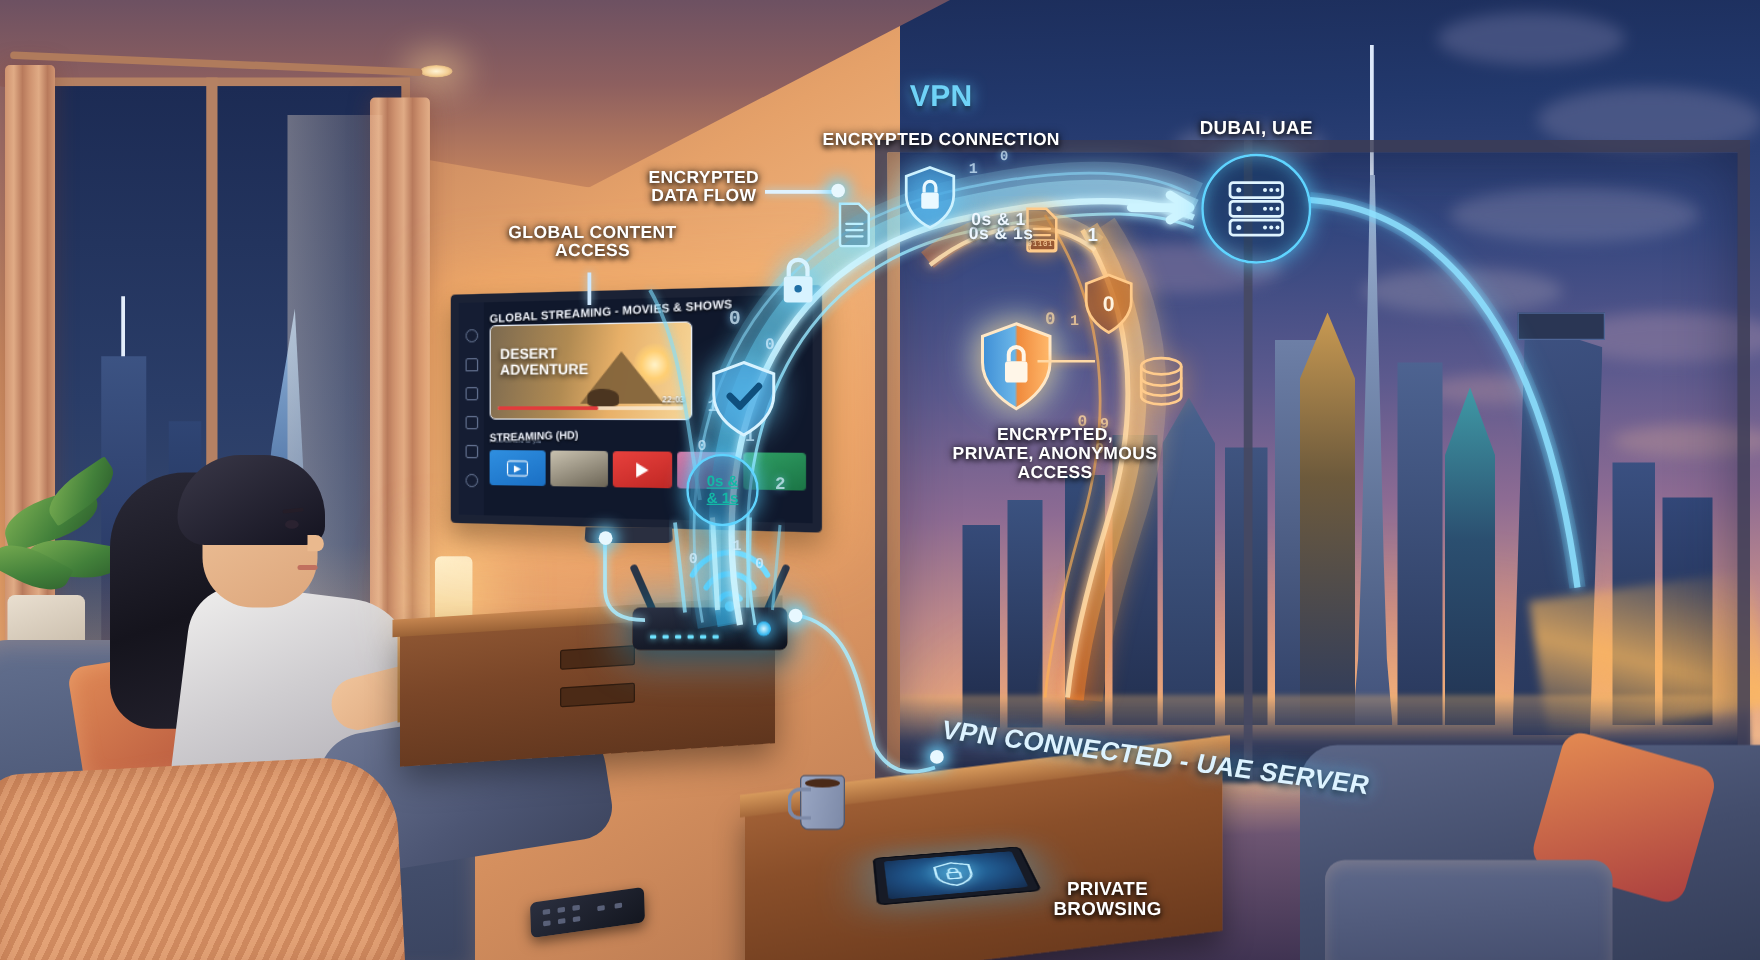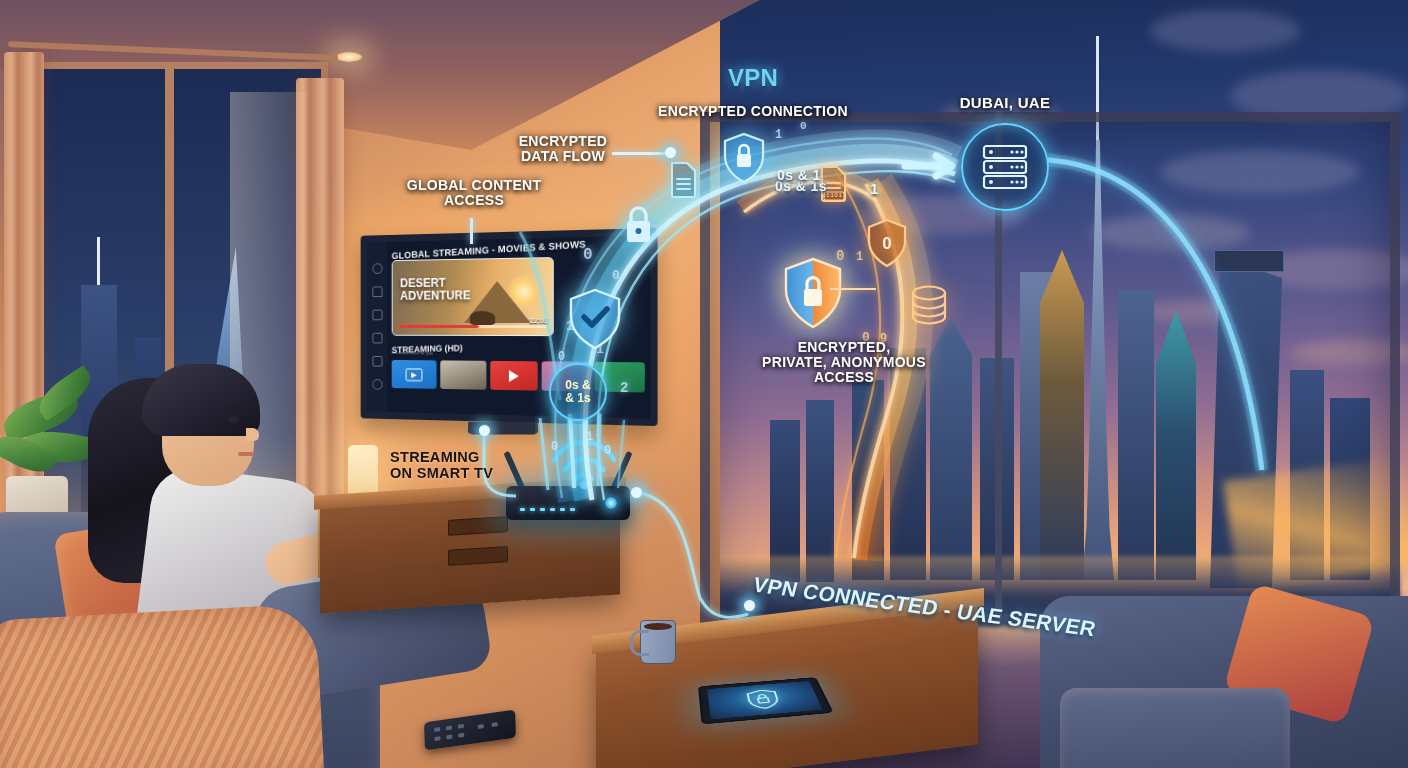--- a/index.html
+++ b/index.html
@@ -398,21 +398,21 @@
   #arcs { left: 0; top: 0; width: 1408px; height: 768px; pointer-events: none; }
 
   
   .badge { position: absolute; }
   .ring-badge {
     border-radius: 50%;
     border: 2.4px solid #5fd4ff;
     background: rgba(20,60,100,.45);
     box-shadow: 0 0 18px rgba(90,210,255,.8), inset 0 0 14px rgba(90,210,255,.45);
     display: flex; align-items: center; justify-content: center;
-    color: #fef9c3; font-weight: bold; text-align: center;
+    color: #14b8a6; font-weight: bold; text-align: center; text-decoration: underline;
   }
   .binlab {
     color: #eef7ff; font-weight: bold;
     font-size: 14px; letter-spacing: .4px;
     text-shadow: 0 0 8px rgba(120,200,255,.9), 0 2px 3px rgba(0,0,0,.75);
   }
   .binchar {
     position:absolute; color: rgba(215,240,255,.72);
     font-family: "Liberation Mono", monospace; font-weight: bold;
     text-shadow: 0 0 7px rgba(120,205,255,.8);
@@ -862,22 +862,22 @@
 
   <div class="lbl center" style="left:925px;top:95px;width:160px;font-size:15px;">DUBAI, UAE</div>
 
 
   <div class="lbl center" style="left:728px;top:340px;width:232px;font-size:14px;">
     <div>ENCRYPTED,</div>
     <div>PRIVATE, ANONYMOUS</div>
     <div>ACCESS</div>
   </div>
 
-  <div class="lbl dark" style="left:390px;top:450px;width:190px;font-size:14.5px;">
-    <div>STREAMING</div>
-    <div>ON SMART TV</div>
-  </div>
 
 
   <div id="vpn-connected-lbl" class="lbl">VPN CONNECTED - UAE SERVER</div>
 
+  <div class="lbl center" style="left:800px;top:704px;width:172px;font-size:15px;">
+    <div>PRIVATE</div>
+    <div>BROWSING</div>
+  </div>
 
 </div>
 
 </body></html>

